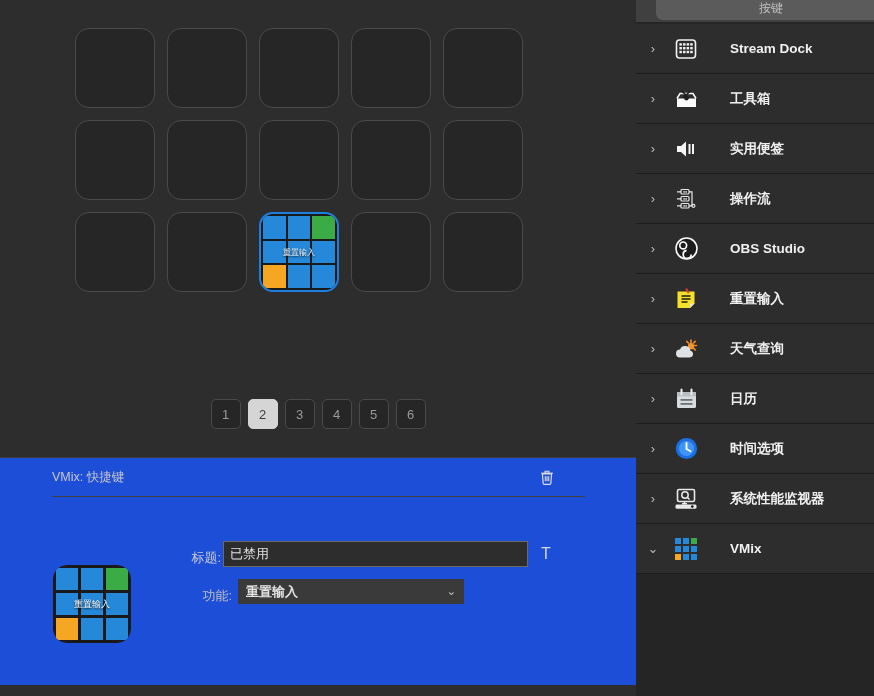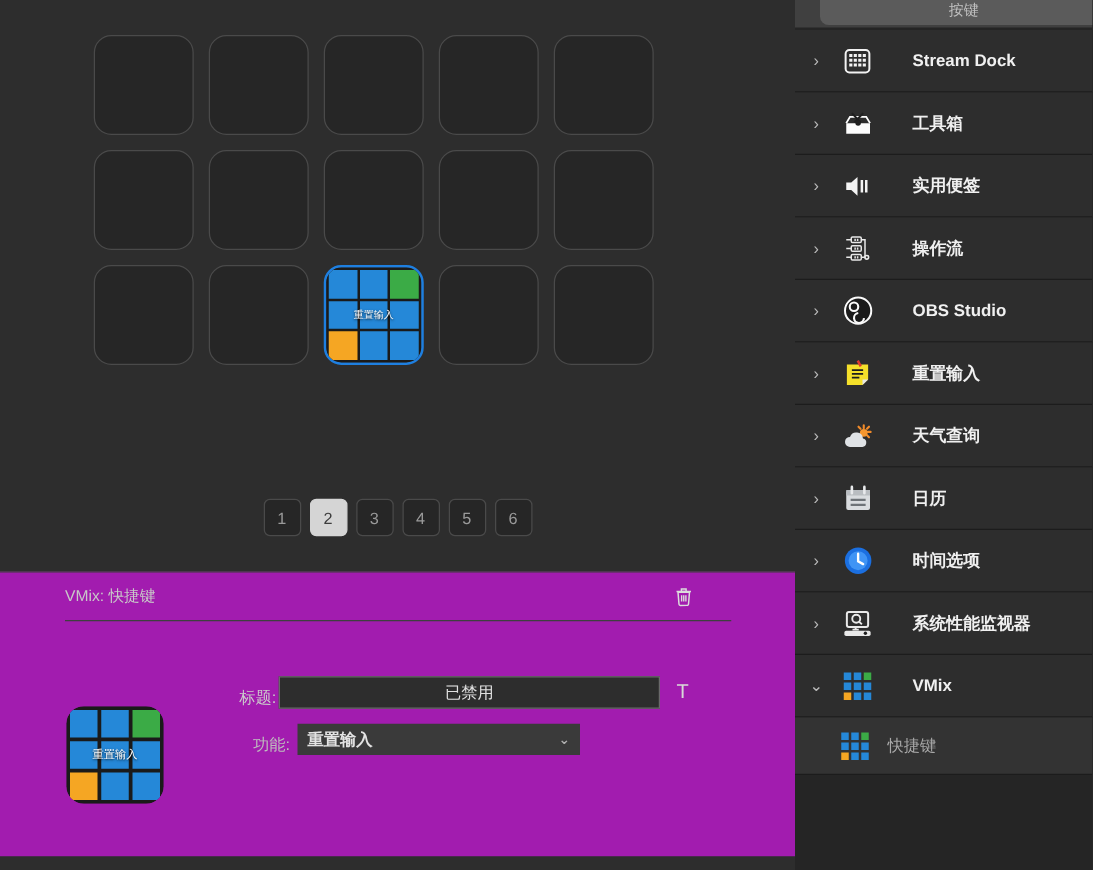--- a/index.html
+++ b/index.html
@@ -89,21 +89,21 @@
   .page-btn.active {
     background: #d5d5d5;
     border-color: #d5d5d5;
     color: #3c3c3c;
   }
 
   
   #editor-panel {
     position: absolute; left: 0; top: 457px;
     width: 636px; height: 228px;
-    background: #a21caf;
+    background: #1d4ed8;
     border-top: 1px solid #3d3d3d;
   }
   #editor-header {
     position: absolute; left: 0; top: 0;
     width: 100%; height: 39px;
   }
   #editor-title {
     position: absolute; left: 52px; top: 11px;
     color: #c8c8c8;
     font-size: 12.5px;
@@ -140,21 +140,20 @@
   #title-input {
     position: absolute; left: 223px; top: 44px;
     width: 305px; height: 26px;
     background: #2d2d2d;
     border: 1px solid #6a6a6a;
     color: #e0e0e0;
     font-size: 13px;
     padding: 0 6px;
     font-family: "Liberation Sans", sans-serif;
     outline: none;
-    text-align: center;
   }
   #text-style-button {
     position: absolute; left: 536px; top: 45px;
     width: 20px; height: 24px;
     color: #d8d8d8;
     font-size: 16px;
     display: flex; align-items: center; justify-content: center;
     cursor: pointer;
   }
   #func-label {
@@ -541,34 +540,16 @@
                 <i></i>
                 <i></i>
                 <i class="orange"></i>
                 <i></i>
                 <i></i>
               </span>
             </span>
           </span>
           <span class="si-label">VMix</span>
         </div>
-        <div class="side-subitem">
-          <span class="sub-icon">
-            <span style="display: flex; align-items: center; justify-content: center;">
-              <span class="mini-vmix">
-                <i></i>
-                <i></i>
-                <i class="green"></i>
-                <i></i>
-                <i></i>
-                <i></i>
-                <i class="orange"></i>
-                <i></i>
-                <i></i>
-              </span>
-            </span>
-          </span>
-          <span class="sub-label">快捷键</span>
-        </div>
       </div>
   </div>
 
 </div>
 
 </body></html>

